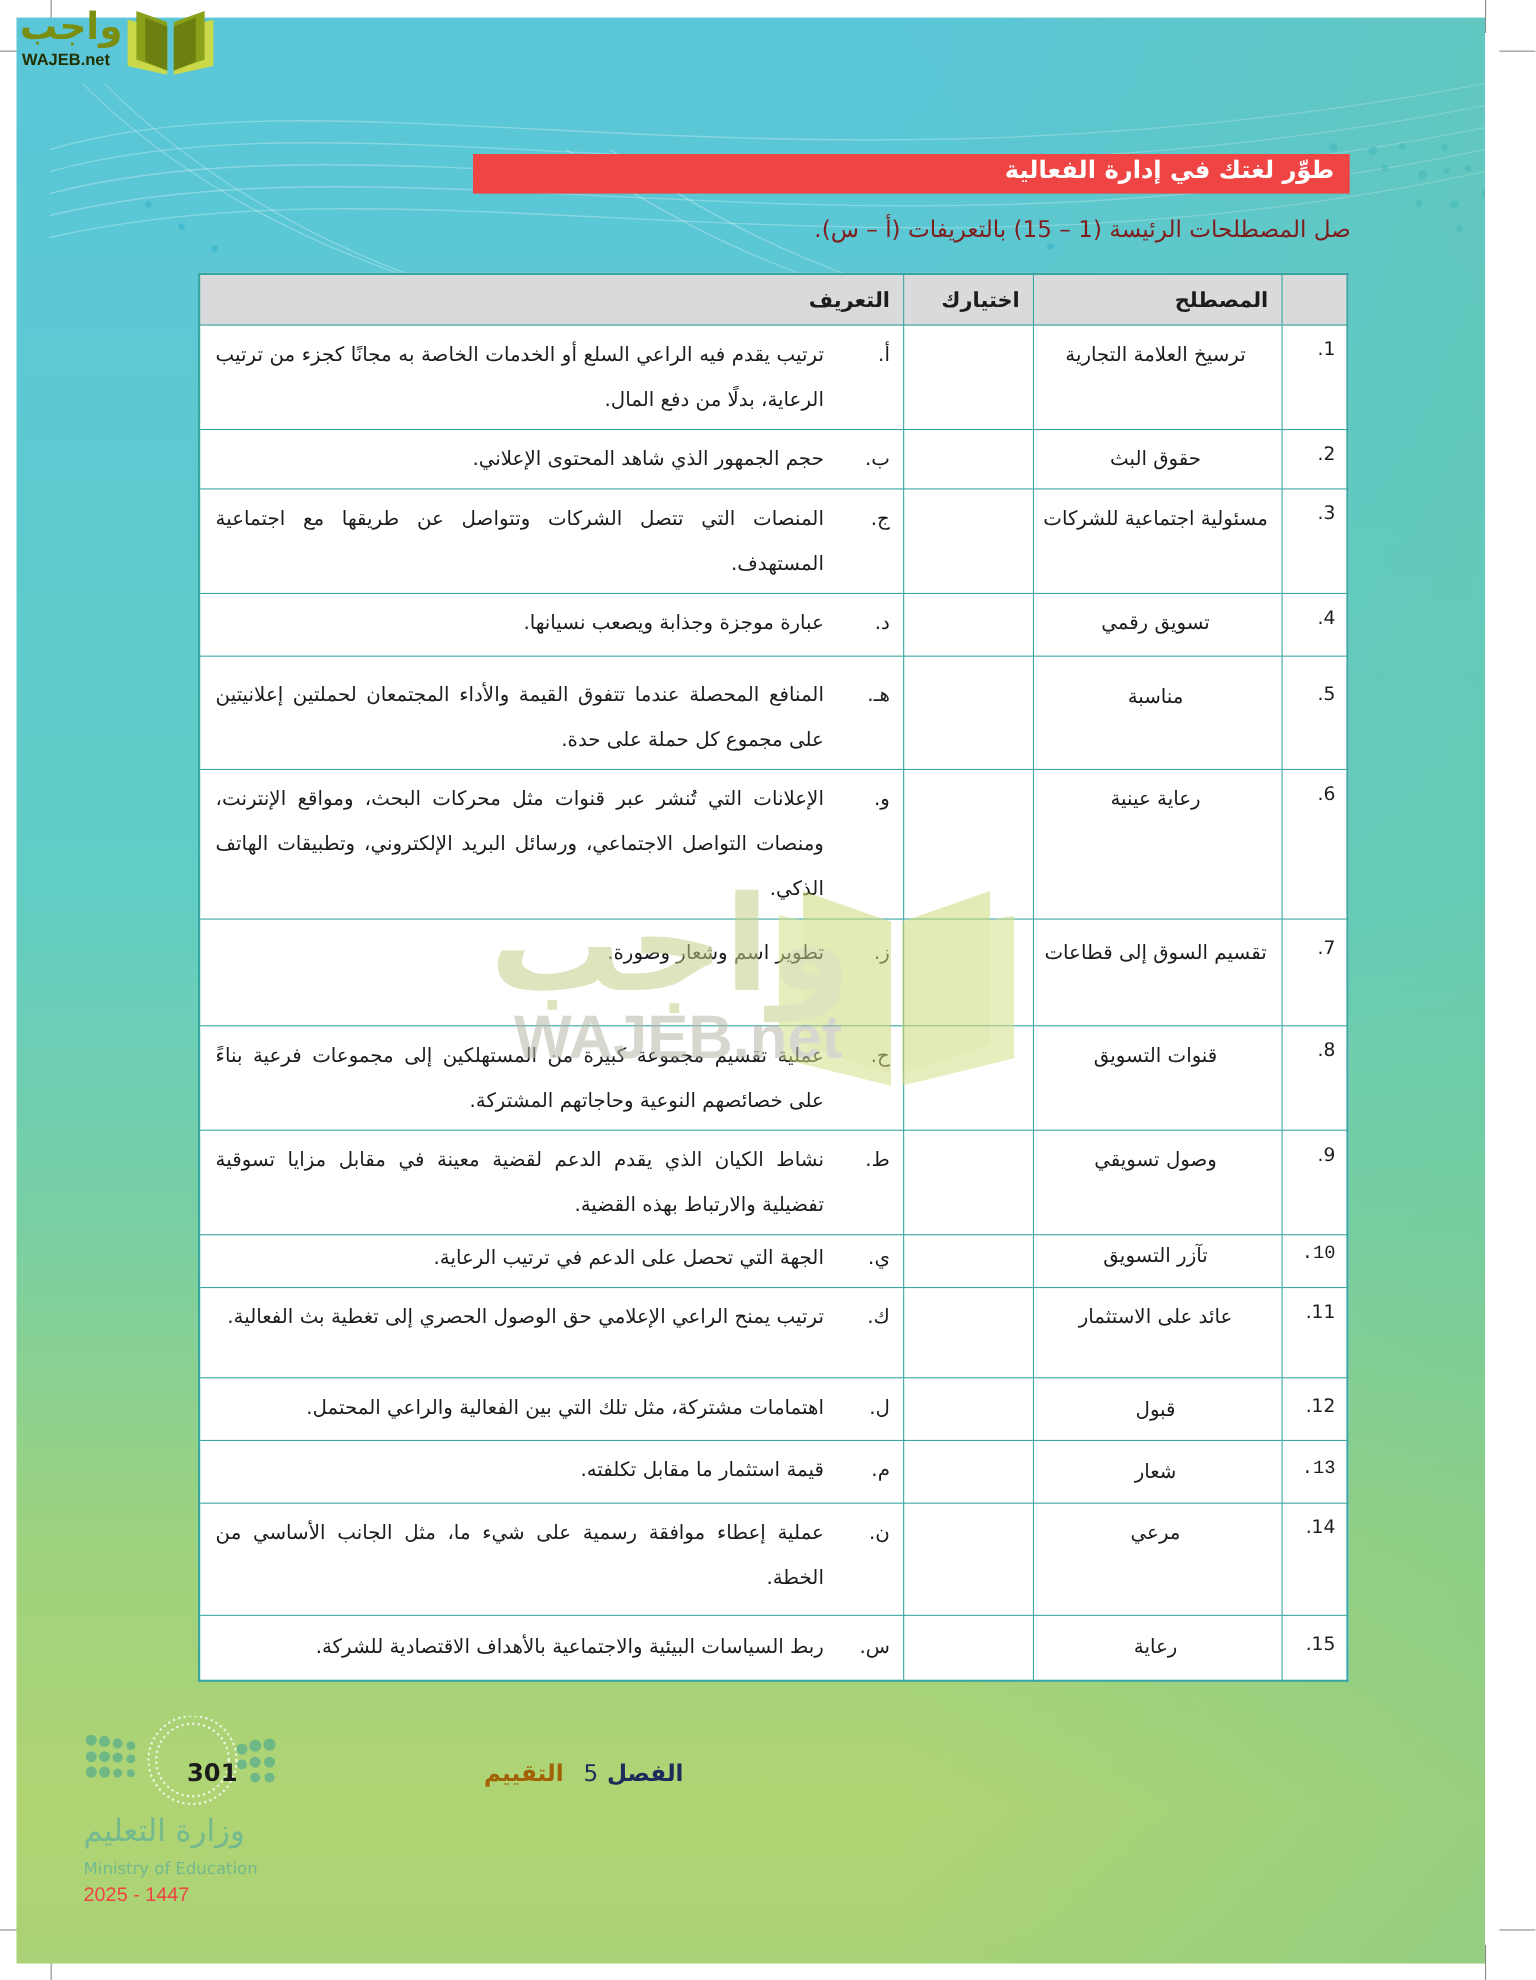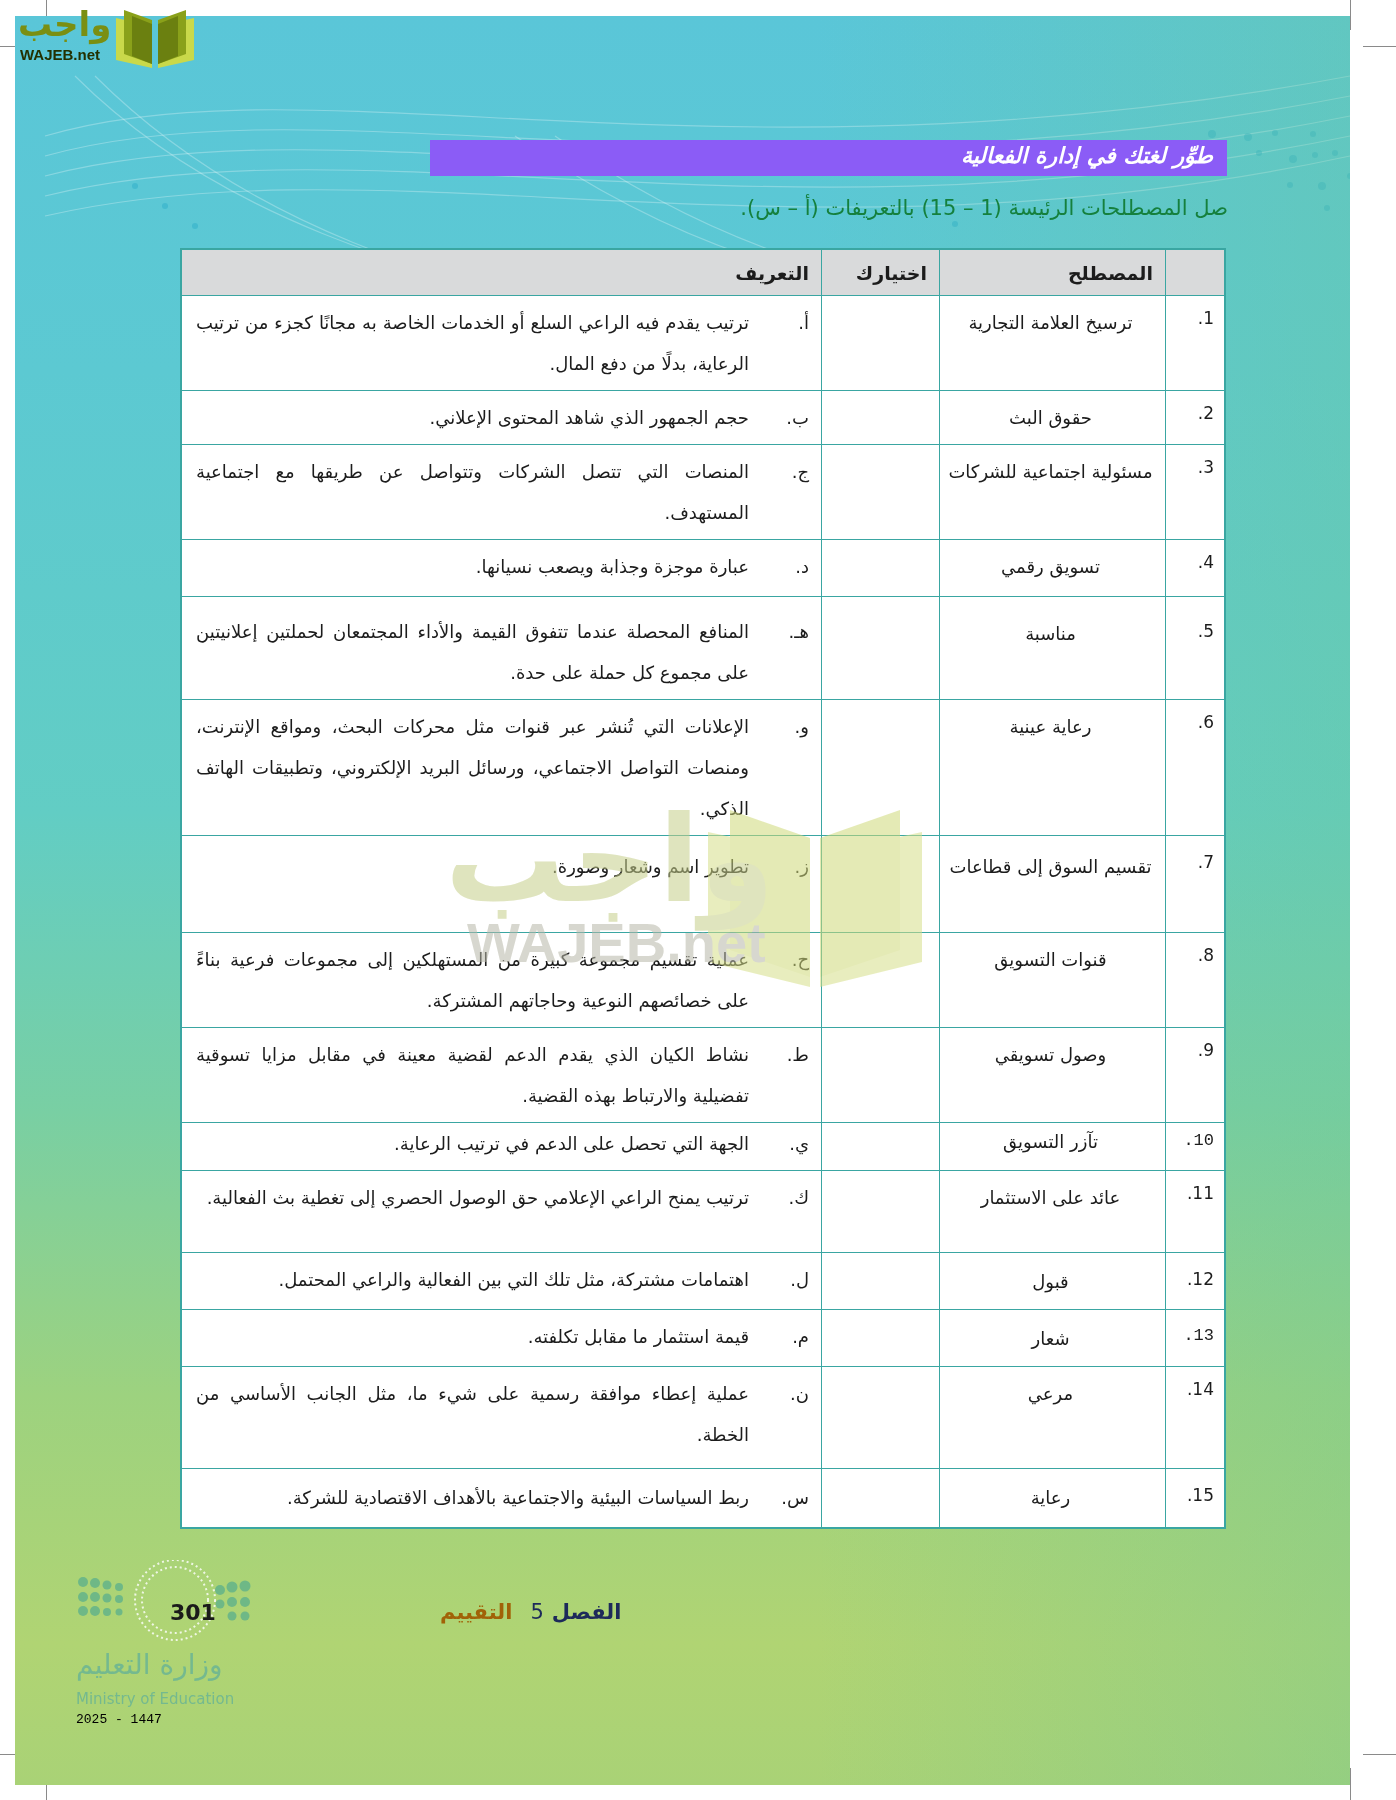--- a/index.html
+++ b/index.html
@@ -20,29 +20,29 @@
     pointer-events: none;
   }
   .swirl { position: absolute; left: 0; top: 0; width: 1335px; height: 600px; pointer-events: none; }
   .logo-top { position: absolute; left: 8px; top: 4px; width: 190px; height: 64px; z-index: 5; }
   .logo-text-ar { position: absolute; left: 10px; top: 0px; font-family: "DejaVu Sans", sans-serif; font-weight: bold; font-size: 34px; color: #7a8f12; direction: rtl; }
   .logo-text-en { position: absolute; left: 12px; top: 42px; font-family: "Liberation Sans", sans-serif; font-weight: bold; font-size: 15px; color: #233000; letter-spacing: 0px; }
   .logo-book { position: absolute; left: 106px; top: 4px; width: 82px; height: 60px; }
 
   .section-bar {
     position: absolute; left: 430px; top: 140px; width: 797px; height: 36px;
-    background: #8b5cf6; direction: rtl; font-style: italic;
+    background: #ef4444; direction: rtl;
   }
   .section-bar span {
     position: absolute; right: 14px; top: 3px; color: #ffffff;
     font-family: "DejaVu Sans", sans-serif; font-weight: bold; font-size: 22px;
   }
   .instruction {
     position: absolute; right: 168px; top: 196px; direction: rtl;
-    font-family: "DejaVu Sans", sans-serif; font-size: 21px; color: #15803d;
+    font-family: "DejaVu Sans", sans-serif; font-size: 21px; color: #7f1d1d;
   }
 
   table.terms {
     position: absolute; left: 180px; top: 248px; width: 1046px;
     border-collapse: collapse; direction: rtl; background: #ffffff;
     font-family: "DejaVu Sans", sans-serif; font-size: 18px; color: #1c1c1c;
     border: 2px solid #3aa6a2;
   }
   table.terms td, table.terms th {
     border: 1.5px solid #3aa6a2; vertical-align: top; padding: 0;
@@ -75,21 +75,21 @@
   }
   .footer-chapter .ch-num { font-weight: normal; color: #1d2a5a; margin: 0 8px; }
   .footer-chapter .ch-title { color: #a16207; margin-right: 10px; }
   .moe { position: absolute; left: 75px; top: 1560px; width: 180px; height: 180px; }
   .page-num {
     position: absolute; left: 170px; top: 1600px; font-family: "DejaVu Sans", sans-serif;
     font-weight: bold; font-size: 22px; color: #1a1a1a;
   }
   .moe-ar { position: absolute; left: 76px; top: 1648px; font-family: "DejaVu Sans", sans-serif; font-size: 28px; color: #74b98f; direction: rtl; }
   .moe-en { position: absolute; left: 76px; top: 1690px; font-family: "DejaVu Sans", sans-serif; font-size: 15px; color: #74b98f; }
-  .moe-year { position: absolute; left: 76px; top: 1712px; font-family: Liberation Mono, monospace; font-size: 13px; color: #000000; }
+  .moe-year { position: absolute; left: 76px; top: 1712px; font-family: Liberation Sans, sans-serif; font-size: 18px; color: #ef4444; }
 </style>
 </head>
 <body>
 
 <div class="crop" style="left:46px;top:0;width:1px;height:30px;"></div>
 <div class="crop" style="left:0;top:46px;width:30px;height:1px;"></div>
 <div class="crop" style="left:1350px;top:0;width:1px;height:30px;"></div>
 <div class="crop" style="left:1363px;top:46px;width:33px;height:1px;"></div>
 <div class="crop" style="left:0;top:1754px;width:32px;height:1px;"></div>
 <div class="crop" style="left:46px;top:1768px;width:1px;height:32px;"></div>

